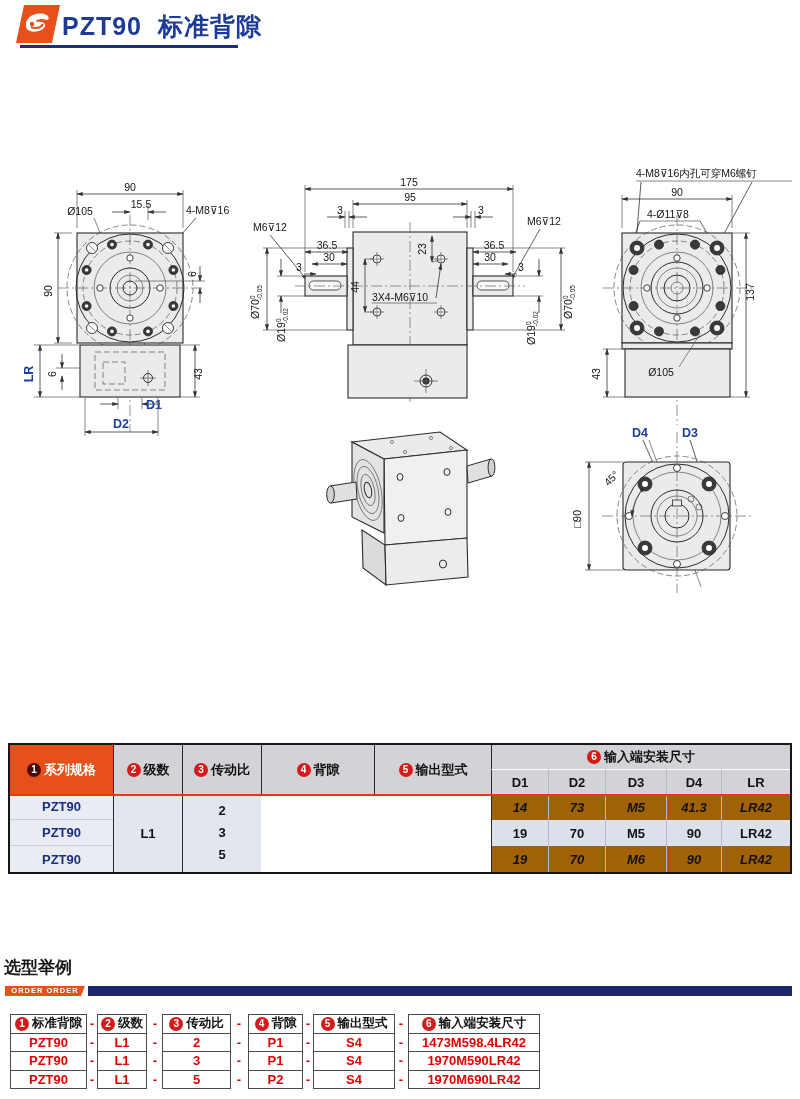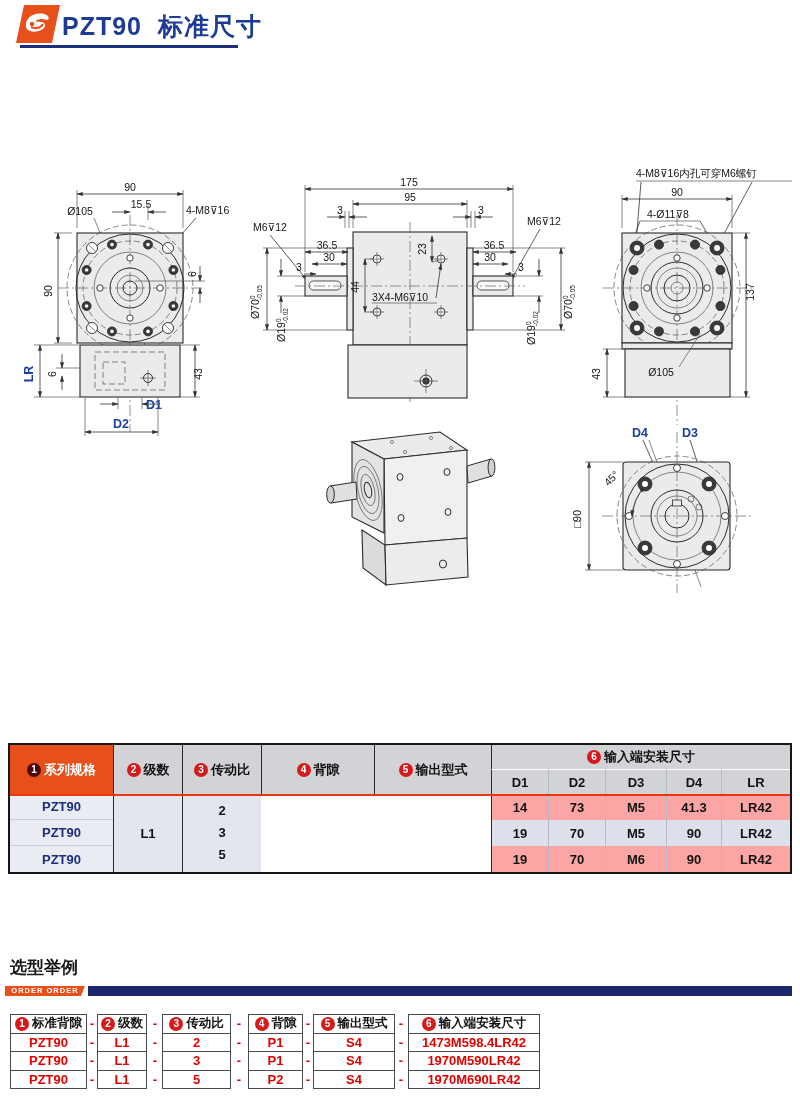--- a/index.html
+++ b/index.html
@@ -30,32 +30,32 @@
         grid-template-rows:24px 25px 26px 26px 26px;
         border:2px solid #161616;box-sizing:border-box;font-weight:bold;font-size:13px;color:#111;}
   .spec>div{display:flex;align-items:center;justify-content:center;box-sizing:border-box;}
   .h-or{background:#E8501B;color:#fff;}
   .h-gr{background:#D2D3D6;}
   .dl{border-left:1px solid #2a2a2a;}
   .ll{border-left:1px solid #b5bac6;}
   .wt{border-top:1px solid #fff;}
   .cellA{background:#EAECF4;}
   .cellB{background:#E3E6EF;}
-  .rowW{background:#fca5a5;}
+  .rowW{background:#a16207;font-style:italic;}
   .rowB{background:#DCE0EA;}
   .series{color:#1B2E7B;}
   .sepb{border-bottom:1px solid #c9cdd8;}
   .redline{position:absolute;left:0;right:0;top:49px;height:2px;background:#E8380D;z-index:3;}
   .cn{display:inline-flex;width:14px;height:14px;border-radius:50%;background:#D61A1A;color:#fff;
       font-size:10px;line-height:14px;align-items:center;justify-content:center;margin-right:3px;
       font-weight:bold;flex:none;}
   .cn.dk{background:#4d0b07;}
   .mlines{line-height:22px;text-align:center;}
   
-  .sample-title{position:absolute;left:10px;top:956px;font-size:17px;font-weight:bold;color:#161616;}
+  .sample-title{position:absolute;left:4px;top:956px;font-size:17px;font-weight:bold;color:#161616;}
   .tag{position:absolute;left:5px;top:986px;width:80px;height:10px;background:#E8501B;
        clip-path:polygon(0 0,100% 0,95% 100%,0 100%);color:#fff;font-size:7.5px;font-weight:bold;
        letter-spacing:1px;text-align:center;line-height:10px;}
   .navybar{position:absolute;left:88px;top:986px;width:704px;height:10px;background:#1B2668;}
   
   .sbox{position:absolute;top:1014px;height:75px;border:1px solid #4a4a4a;box-sizing:border-box;
         display:flex;flex-direction:column;font-weight:bold;font-size:13px;}
   .sbox>div{flex:1;display:flex;align-items:center;justify-content:center;}
   .sbox>div+div{border-top:1px solid #4a4a4a;}
   .sbox .shead{color:#111;font-size:12.5px;}
@@ -68,21 +68,21 @@
 
 <div id="page">
 
   <div class="logo">
     <svg width="32" height="30" viewBox="0 0 32 30">
       <path d="M4 17 C3 9 12 3 22 5 C27 6 28 10 25 11 C20 9 14 10 14 13 C18 12 24 13 23 17 C22 21 14 24 8 22 C5 21 4 19 4 17 Z" fill="#fff"></path>
       <circle cx="10" cy="15" r="2.2" fill="#E8501B"></circle>
       <path d="M9 18 C13 20 19 19 21 15" stroke="#E8501B" stroke-width="2" fill="none"></path>
     </svg>
   </div>
-  <div class="page-title">PZT90  标准尺寸</div>
+  <div class="page-title">PZT90  标准背隙</div>
   <div class="title-underline"></div>
 
   <svg id="draw" width="800" height="470" viewBox="0 150 800 470">
     <defs>
       <marker id="ar" viewBox="0 0 10 10" refX="9" refY="5" markerWidth="8" markerHeight="8" orient="auto-start-reverse">
         <path d="M0 1.8 L10 5 L0 8.2 z" fill="#333"></path>
       </marker>
     </defs>
 
     <g>

